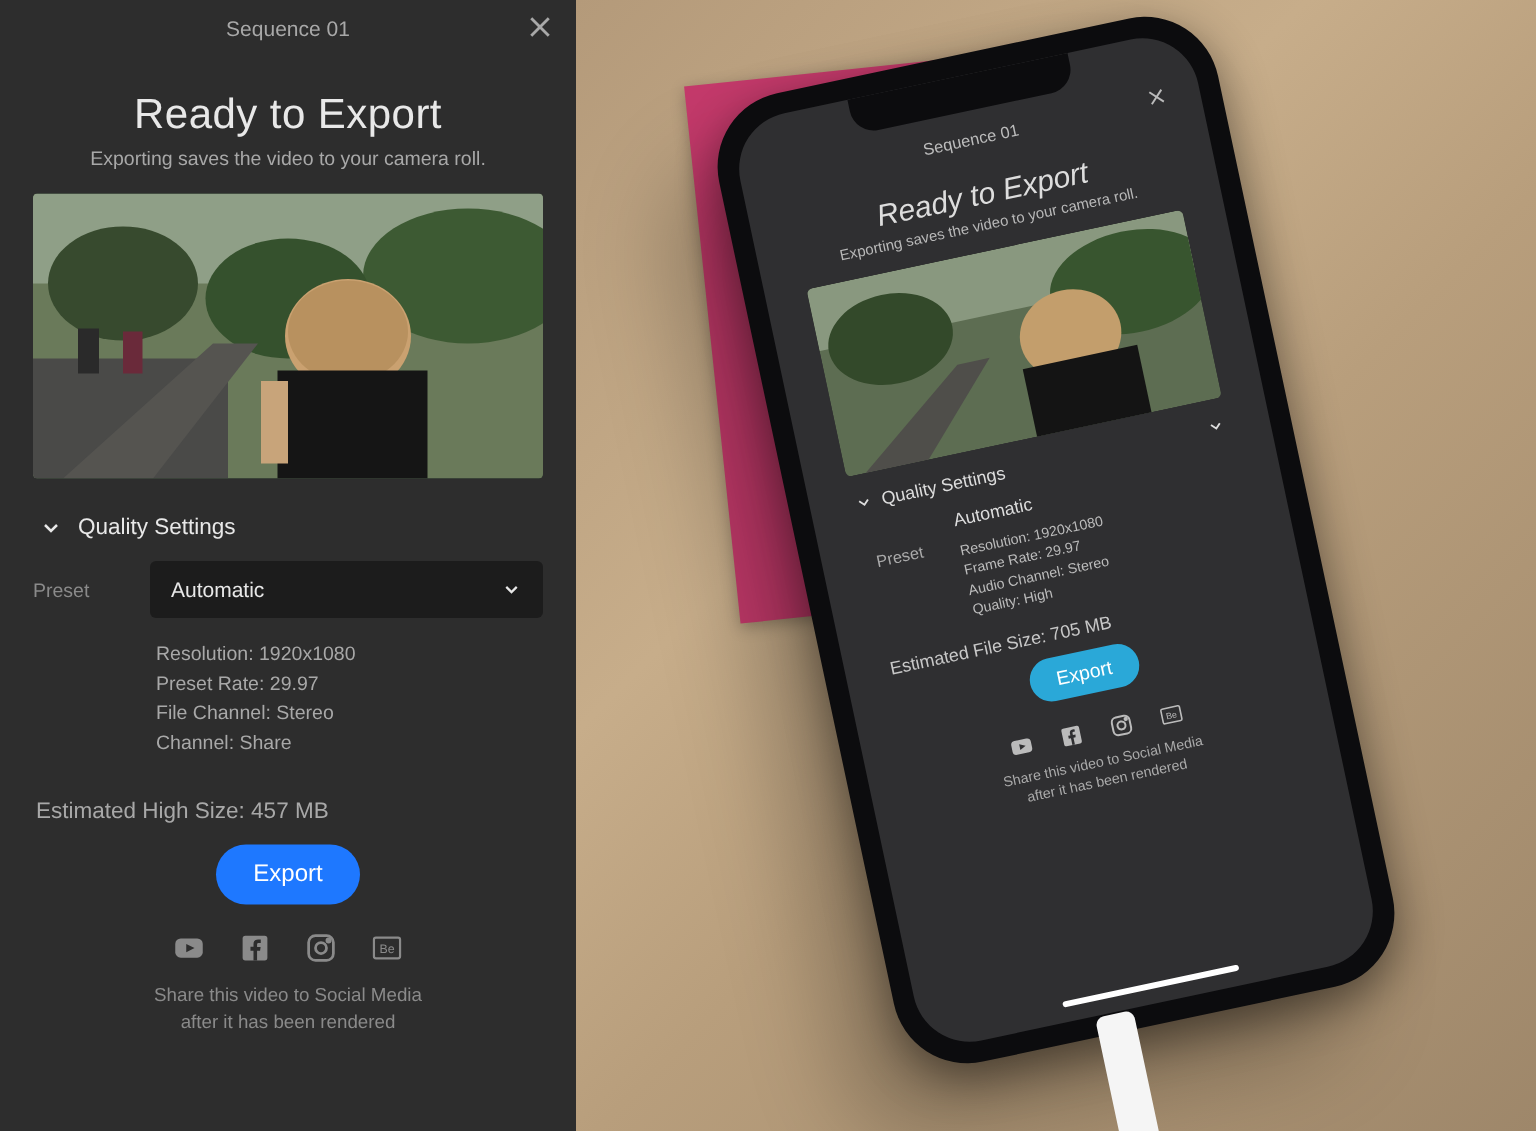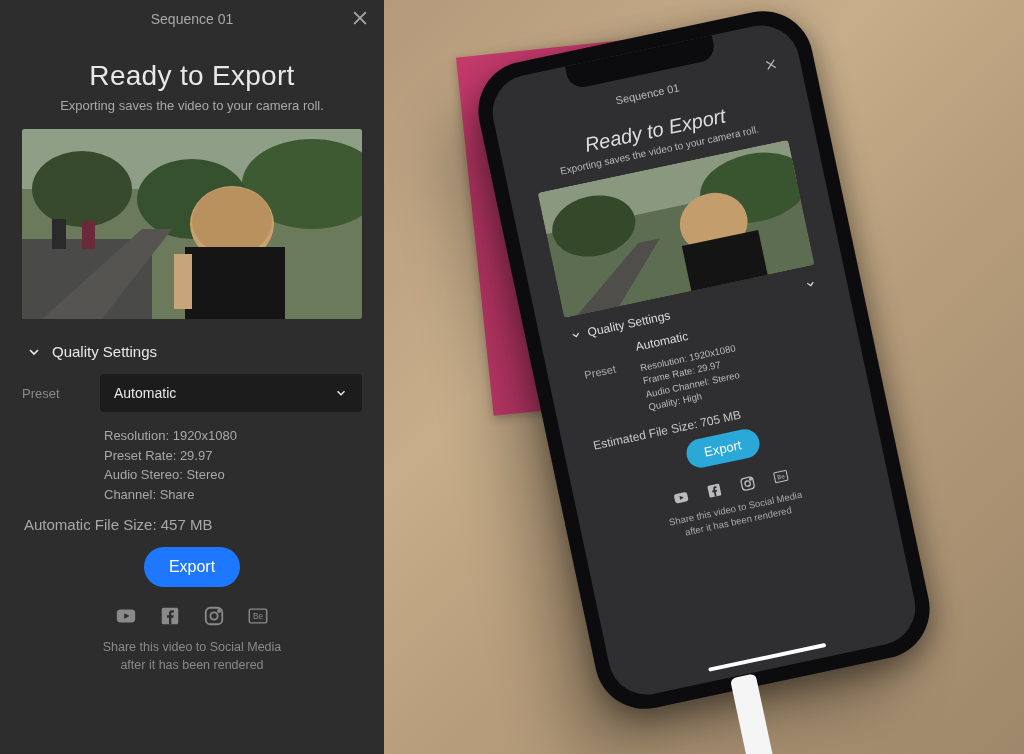--- a/index.html
+++ b/index.html
@@ -108,21 +108,21 @@
     cursor: pointer;
   }
   .dropdown .caret { width:14px; height:14px; color: var(--text-light); }
 
   .details {
     text-align: left;
     padding-left: 82px;
     font-size: 13px;
     color: var(--text-dim);
     line-height: 1.5;
-    margin-bottom: 12px;
+    margin-bottom: 28px;
   }
   .details .row span.k::after { content: ": "; }
 
   .est {
     text-align: left;
     font-size: 15px;
     color: var(--text-dim);
     padding-left: 2px;
     margin-bottom: 10px;
   }
@@ -304,26 +304,26 @@
           <svg viewBox="0 0 24 24" fill="none" stroke="currentColor" stroke-width="2.5">
             <polyline points="6 9 12 15 18 9"></polyline>
           </svg>
         </span>
       </div>
     </div>
 
     <div class="details">
       <div class="row"><span class="k">Resolution</span><span>1920x1080</span></div>
       <div class="row"><span class="k">Preset Rate</span><span>29.97</span></div>
-      <div class="row"><span class="k">Audio Stereo</span><span>Stereo</span></div>
+      <div class="row"><span class="k">File Channel</span><span>Stereo</span></div>
       <div class="row"><span class="k">Channel</span><span>Share</span></div>
     </div>
 
     <div class="est">
-      <span>Automatic File Size</span>: <span>457 MB</span>
+      <span>Estimated High Size</span>: <span>457 MB</span>
     </div>
 
     <button class="export-btn">Export</button>
 
     <div class="social-row">
       <span class="ico">
         <svg viewBox="0 0 24 24" fill="currentColor">
             <rect x="2" y="5" width="20" height="14" rx="4"></rect>
             <polygon points="10,9 16,12 10,15" fill="#2d2d2d"></polygon>
           </svg>

